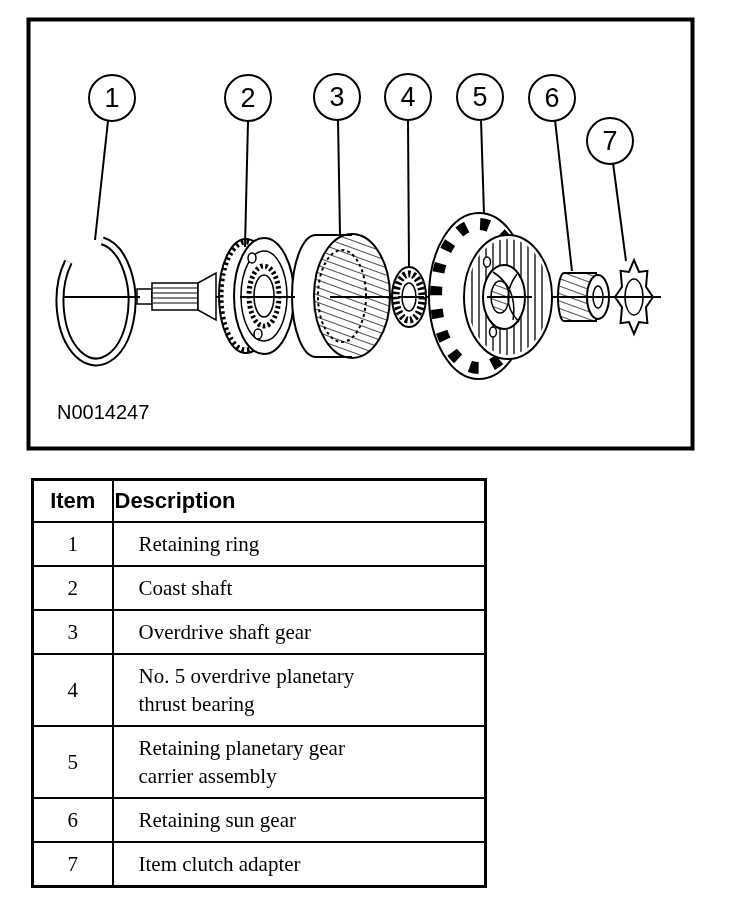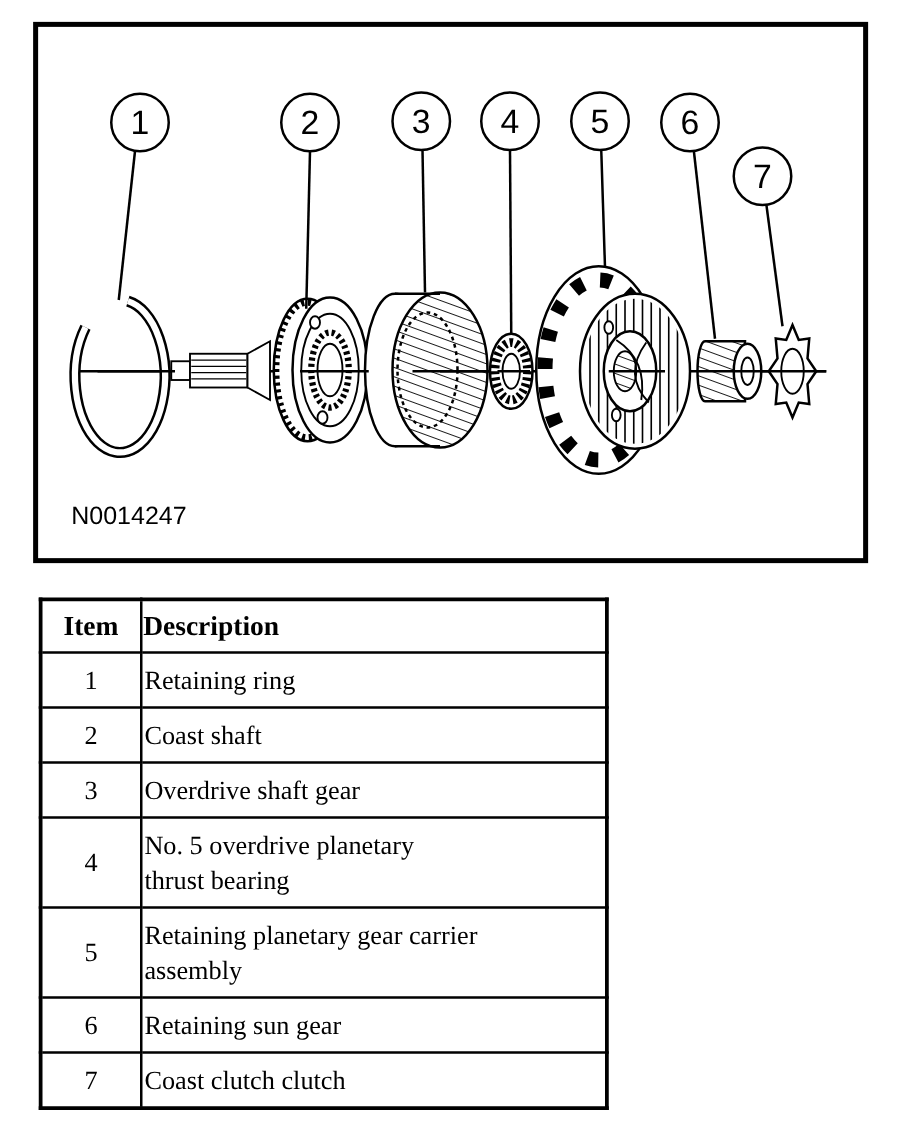--- a/index.html
+++ b/index.html
@@ -6,28 +6,28 @@
   body{width:736px;height:904px;position:relative;overflow:hidden;
        font-family:"Liberation Sans",sans-serif;}
   .figure-wrap{position:absolute;left:0;top:0;width:736px;height:452px;}
   svg text{user-select:none;}
   .callout-num{font-family:"Liberation Sans",sans-serif;font-size:27px;fill:#000;}
   .fig-label{font-family:"Liberation Sans",sans-serif;font-size:20px;fill:#000;}
 
   .parts-table{position:absolute;left:31px;top:478px;width:456px;
                border-collapse:collapse;border:3px solid #000;table-layout:fixed;}
   .parts-table th,.parts-table td{border:2px solid #000;vertical-align:middle;}
-  .parts-table th{font-family:Liberation Serif, serif;font-weight:bold;
+  .parts-table th{font-family:Liberation Sans, sans-serif;font-weight:bold;
                   font-size:22px;height:38px;}
   .parts-table td{font-family:"Liberation Serif",serif;font-size:21px;line-height:28px;}
   .col-item{width:80px;}
   th.h-item{text-align:center;}
   th.h-desc{text-align:left;}
   td.c-item{text-align:center;padding:7px 0;}
-  td.c-desc{text-align:left;padding:7px 100px 7px 2px;}
+  td.c-desc{text-align:left;padding:7px 100px 7px 25px;}
 </style>
 </head>
 <body>
 
 <div class="figure-wrap">
 <svg width="736" height="452" viewBox="0 0 736 452" xmlns="http://www.w3.org/2000/svg">
   <defs>
     <pattern id="hatch" width="7" height="7" patternUnits="userSpaceOnUse" patternTransform="rotate(110)">
       <line x1="0" y1="0" x2="0" y2="7" stroke="#000" stroke-width="1.4"></line>
     </pattern>
@@ -194,16 +194,16 @@
     <tr>
       <td class="c-item">5</td>
       <td class="c-desc">Retaining planetary gear carrier assembly</td>
     </tr>
     <tr>
       <td class="c-item">6</td>
       <td class="c-desc">Retaining sun gear</td>
     </tr>
     <tr>
       <td class="c-item">7</td>
-      <td class="c-desc">Coast clutch clutch</td>
+      <td class="c-desc">Item clutch adapter</td>
     </tr>
   </tbody>
 </table>
 
 </body></html>

